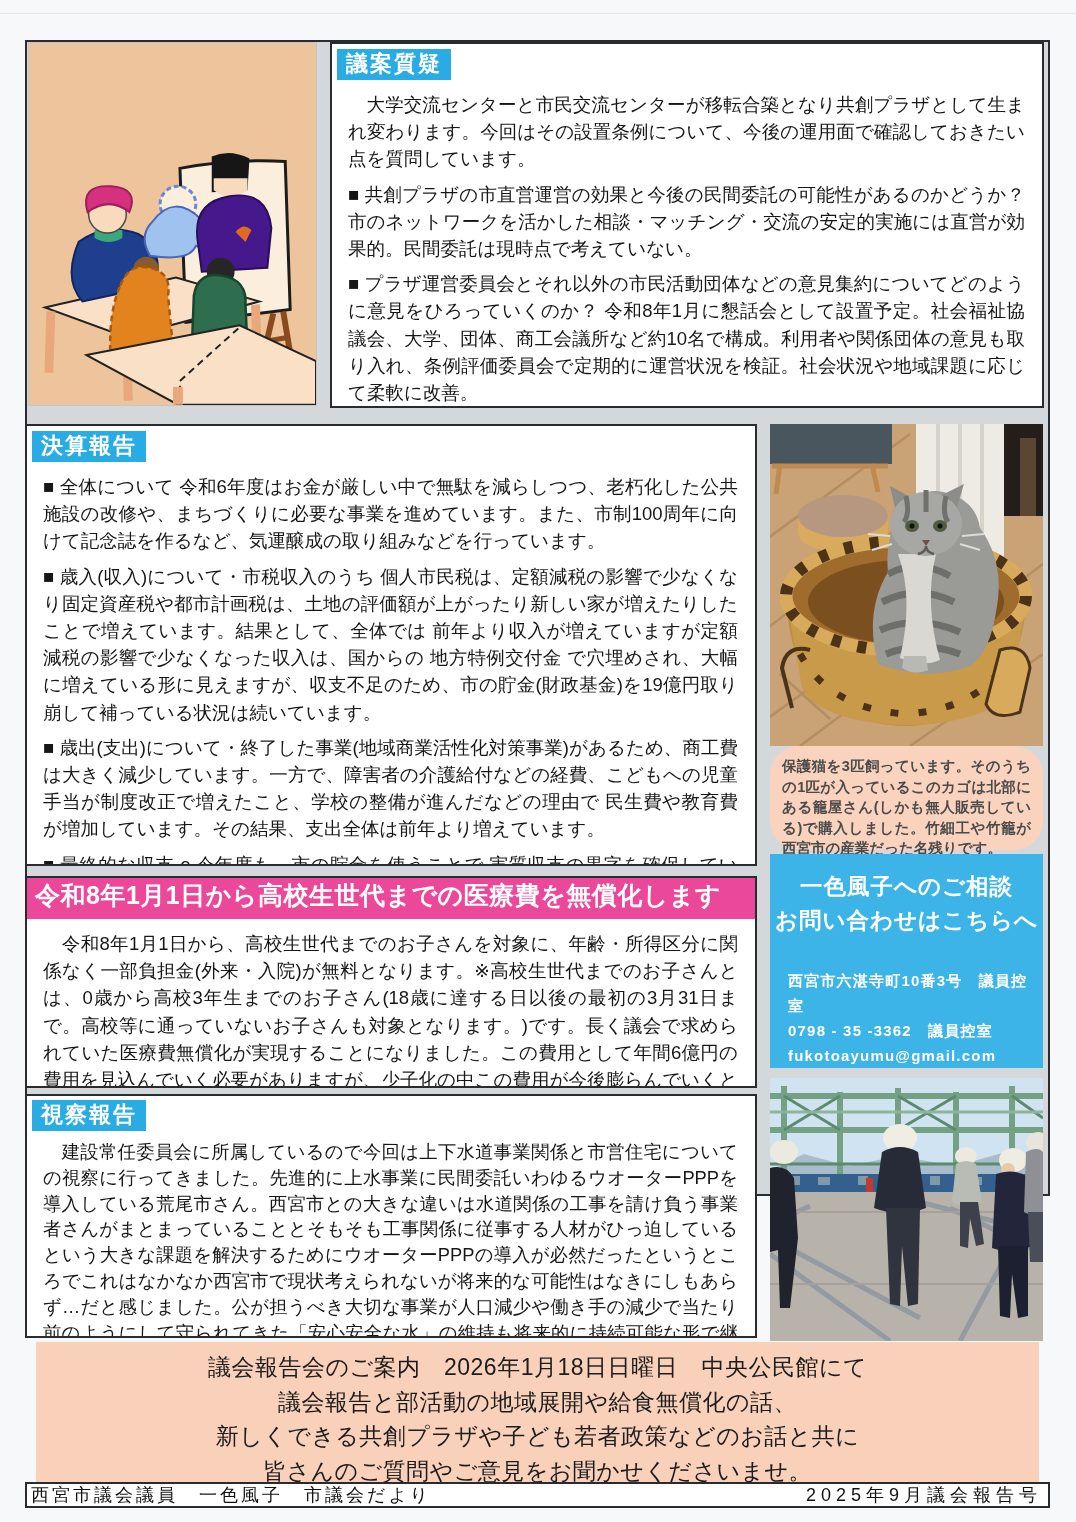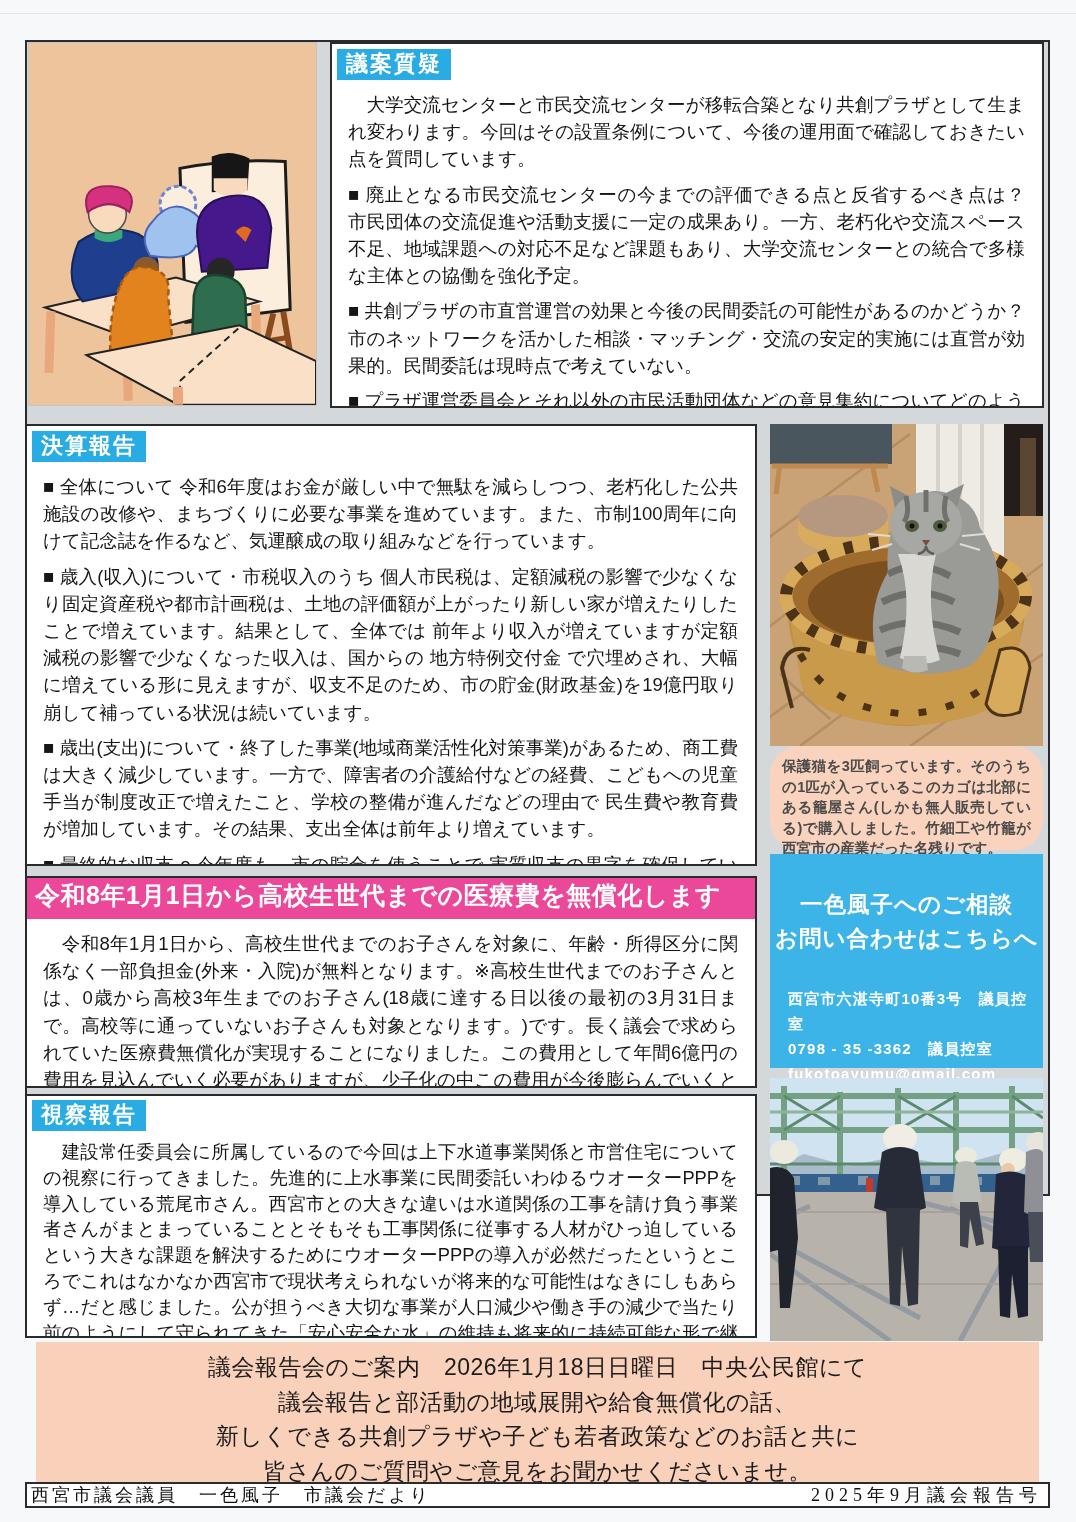--- a/index.html
+++ b/index.html
@@ -37,42 +37,42 @@
   .cat-photo { left:743px; top:382px; width:273px; height:322px; }
   .cat-caption {
     position:absolute; left:743px; top:704px; width:273px; height:104px;
     background:#f9d3bd; padding:10px 12px 0; font-size:14.5px; line-height:20.5px;
     font-weight:600; color:#4a4a4a; text-align:justify;border-radius:29px;
   }
   .contact {
     position:absolute; left:743px; top:812px; width:273px; height:214px;
     background:#3cb4e8; color:#ffffff;
   }
-  .contact-title { margin-top:34px; text-align:center; font-size:22.5px; font-weight:bold; line-height:34px; letter-spacing:1px; }
+  .contact-title { margin-top:16px; text-align:center; font-size:22.5px; font-weight:bold; line-height:34px; letter-spacing:1px; }
   .contact-details { margin:30px 0 0 18px; font-size:15px; font-weight:bold; letter-spacing:1.2px; line-height:25px; }
   
   .medical { left:-2px; top:834px; width:732px; height:212px; }
   .medical-headline {
     display:block; background:#ec4899; color:#ffffff; font-weight:bold;
     font-size:25px; line-height:33px; padding:1px 6px 7px 8px; letter-spacing:0.5px;
     white-space:nowrap;
   }
   .inspect-photo { left:743px; top:1036px; width:273px; height:263px; }
   .inspect { left:-2px; top:1052px; width:732px; height:244px; }
   .inspect .body-text { font-size:18.3px; line-height:25.8px; }
   .announce {
     position:absolute; left:9px; top:1300px; width:1003px; height:141px;
     background:#f9d0ba; text-align:center; color:#1c1c1c;
     font-size:23px; line-height:34.5px; padding-top:8px; letter-spacing:0.5px;
   }
   .footer {
     position:absolute; left:-2px; top:1440px; width:1025px; height:26px;
     background:#ffffff; border:2px solid #2a2b2e;
     display:flex; align-items:center; justify-content:space-between;
-    padding:0 6px 0 4px; font-size:18px; color:#111;font-family:Liberation Serif, serif;
+    padding:0 6px 0 4px; font-size:18px; color:#111;
   }
   .footer-left  { letter-spacing:3px; }
   .footer-right { letter-spacing:5px; }
 </style>
 </head>
 <body>
 
 <div class="top-rule"></div>
 
 <div class="sheet">
@@ -130,21 +130,20 @@
         <path d="M152 364 L152 340 L212 286" fill="none" stroke="#222" stroke-width="2" stroke-dasharray="7 5"></path>
         <path d="M150 346 L150 364" stroke="#e8a87c" stroke-width="10"></path>
       </g>
     </svg>
   </div>
 
   <div class="box qa">
     <span class="sec-header">議案質疑</span>
     <div class="body-text">
       <p>　大学交流センターと市民交流センターが移転合築となり共創プラザとして生まれ変わります。今回はその設置条例について、今後の運用面で確認しておきたい点を質問しています。</p>
-      <p>■ 廃止となる市民交流センターの今までの評価できる点と反省するべき点は？ 市民団体の交流促進や活動支援に一定の成果あり。一方、老朽化や交流スペース不足、地域課題への対応不足など課題もあり、大学交流センターとの統合で多様な主体との協働を強化予定。</p>
       <p>■ 共創プラザの市直営運営の効果と今後の民間委託の可能性があるのかどうか？ 市のネットワークを活かした相談・マッチング・交流の安定的実施には直営が効果的。民間委託は現時点で考えていない。</p>
       <p>■ プラザ運営委員会とそれ以外の市民活動団体などの意見集約についてどのように意見をひろっていくのか？ 令和8年1月に懇話会として設置予定。社会福祉協議会、大学、団体、商工会議所など約10名で構成。利用者や関係団体の意見も取り入れ、条例評価委員会で定期的に運営状況を検証。社会状況や地域課題に応じて柔軟に改善。</p>
     </div>
   </div>
 
   <div class="box settle">
     <span class="sec-header">決算報告</span>
     <div class="body-text">
       <p>■ 全体について 令和6年度はお金が厳しい中で無駄を減らしつつ、老朽化した公共施設の改修や、まちづくりに必要な事業を進めています。また、市制100周年に向けて記念誌を作るなど、気運醸成の取り組みなどを行っています。</p>
       <p>■ 歳入(収入)について・市税収入のうち 個人市民税は、定額減税の影響で少なくなり固定資産税や都市計画税は、土地の評価額が上がったり新しい家が増えたりしたことで増えています。結果として、全体では 前年より収入が増えていますが定額減税の影響で少なくなった収入は、国からの 地方特例交付金 で穴埋めされ、大幅に増えている形に見えますが、収支不足のため、市の貯金(財政基金)を19億円取り崩して補っている状況は続いています。</p>

